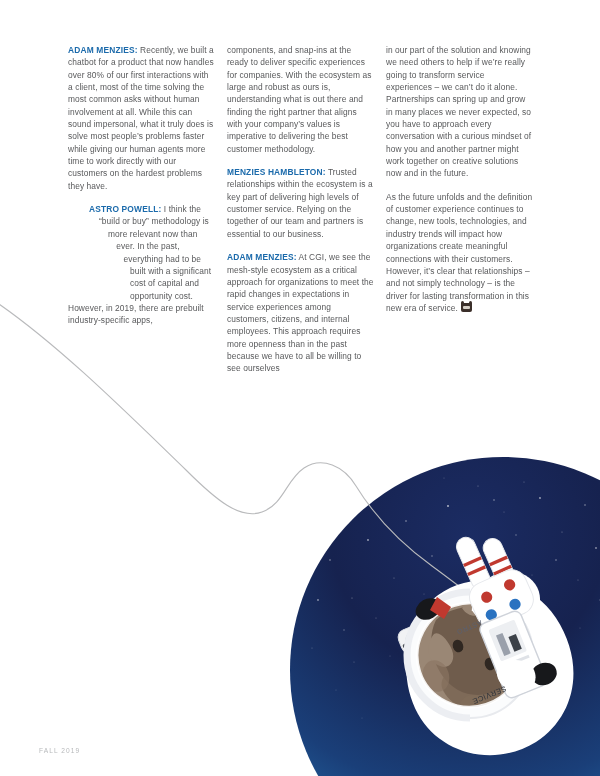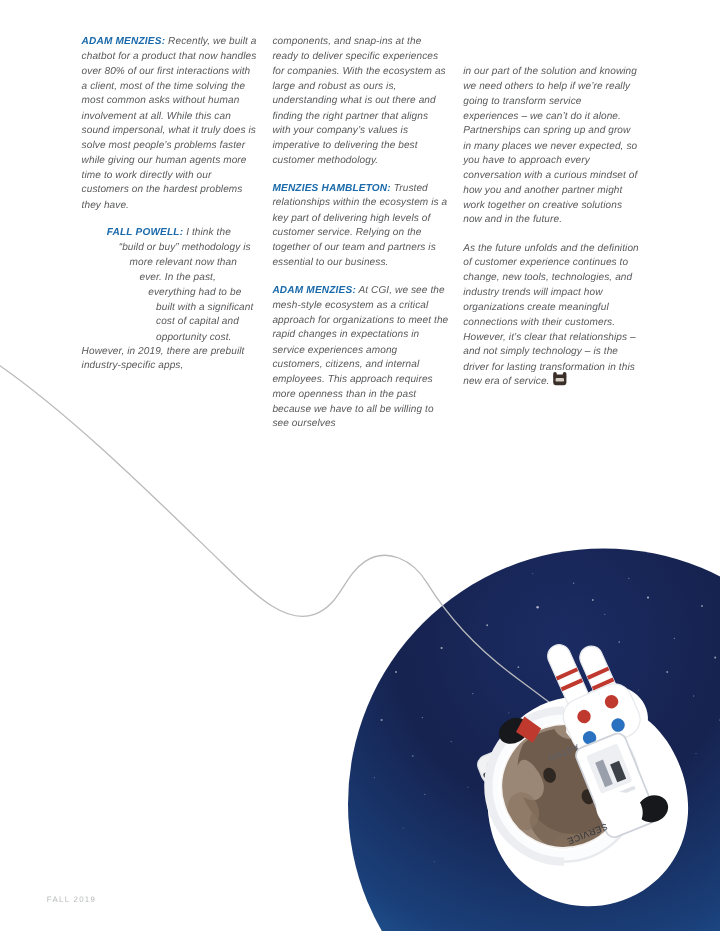--- a/index.html
+++ b/index.html
@@ -31,30 +31,29 @@
 
   
   .columns {
     position: absolute;
     left: 0; top: 0;
     width: 600px;
     height: 776px;
   }
   .col {
     position: absolute;
-    top: 28px;
+    top: 44px;
     font-size: 8.4px;
     line-height: 12.35px;
     color: #58595b;
     letter-spacing: 0.01em;
-    font-style: italic;
   }
   .col-1 { left: 68px;  width: 147px; }
   .col-2 { left: 227px; width: 147px; }
-  .col-3 { left: 386px; width: 147px; margin-top: 25px; }
+  .col-3 { left: 386px; width: 147px; }
 
   .para { margin: 0 0 11px 0; }
   .para:last-child { margin-bottom: 0; }
 
   .speaker {
     font-weight: bold;
     color: #1b6aab;
     letter-spacing: 0.02em;
   }
 
@@ -280,21 +279,21 @@
       <text x="505" y="686" transform="rotate(158 505 686)" fill="#2f333a" font-family="Liberation Sans, sans-serif" font-size="7.4" letter-spacing="0.5">SERVICE</text>
     </svg>
   </div>
 
   <div class="columns">
 
     <div class="col col-1">
       <p class="para"><span class="speaker">ADAM MENZIES:</span><span> Recently, we built a chatbot for a product that now handles over 80% of our first interactions with a client, most of the time solving the most common asks without human involvement at all. While this can sound impersonal, what it truly does is solve most people’s problems faster while giving our human agents more time to work directly with our customers on the hardest problems they have.</span></p>
 
 
-      <p class="para"><span class="wrap-c1"></span><span class="speaker">FALL POWELL:</span><span> I think the “build or buy” methodology is more relevant now than ever. In the past, everything had to be built with a significant cost of capital and opportunity cost. However, in 2019, there are prebuilt industry-specific apps,</span></p>
+      <p class="para"><span class="wrap-c1"></span><span class="speaker">ASTRO POWELL:</span><span> I think the “build or buy” methodology is more relevant now than ever. In the past, everything had to be built with a significant cost of capital and opportunity cost. However, in 2019, there are prebuilt industry-specific apps,</span></p>
     </div>
 
     <div class="col col-2">
       <p class="para"><span>components, and snap-ins at the ready to deliver specific experiences for companies. With the ecosystem as large and robust as ours is, understanding what is out there and finding the right partner that aligns with your company’s values is imperative to delivering the best customer methodology.</span></p>
 
       <p class="para"><span class="speaker">MENZIES HAMBLETON:</span><span> Trusted relationships within the ecosystem is a key part of delivering high levels of customer service. Relying on the together of our team and partners is essential to our business.</span></p>
 
       <p class="para"><span class="speaker">ADAM MENZIES:</span><span> At CGI, we see the mesh-style ecosystem as a critical approach for organizations to meet the rapid changes in expectations in service experiences among customers, citizens, and internal employees. This approach requires more openness than in the past because we have to all be willing to see ourselves</span></p>
     </div>
 

